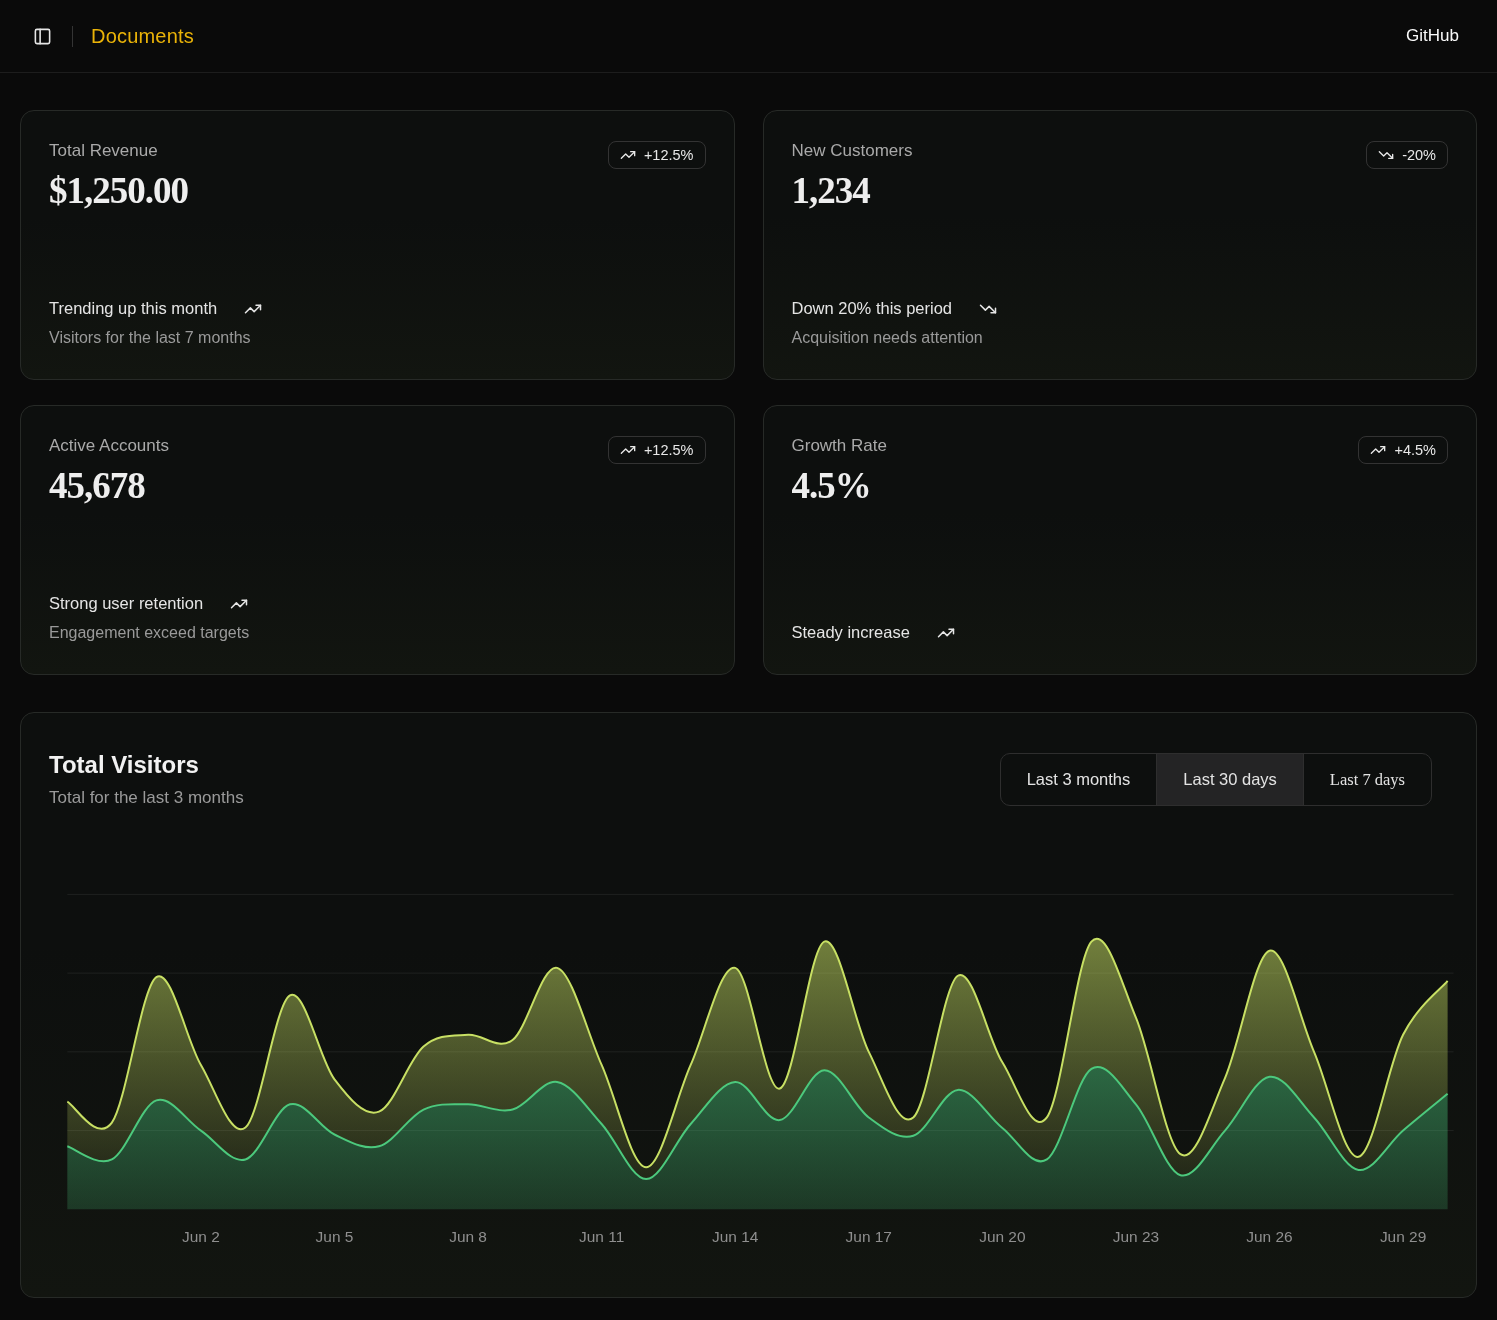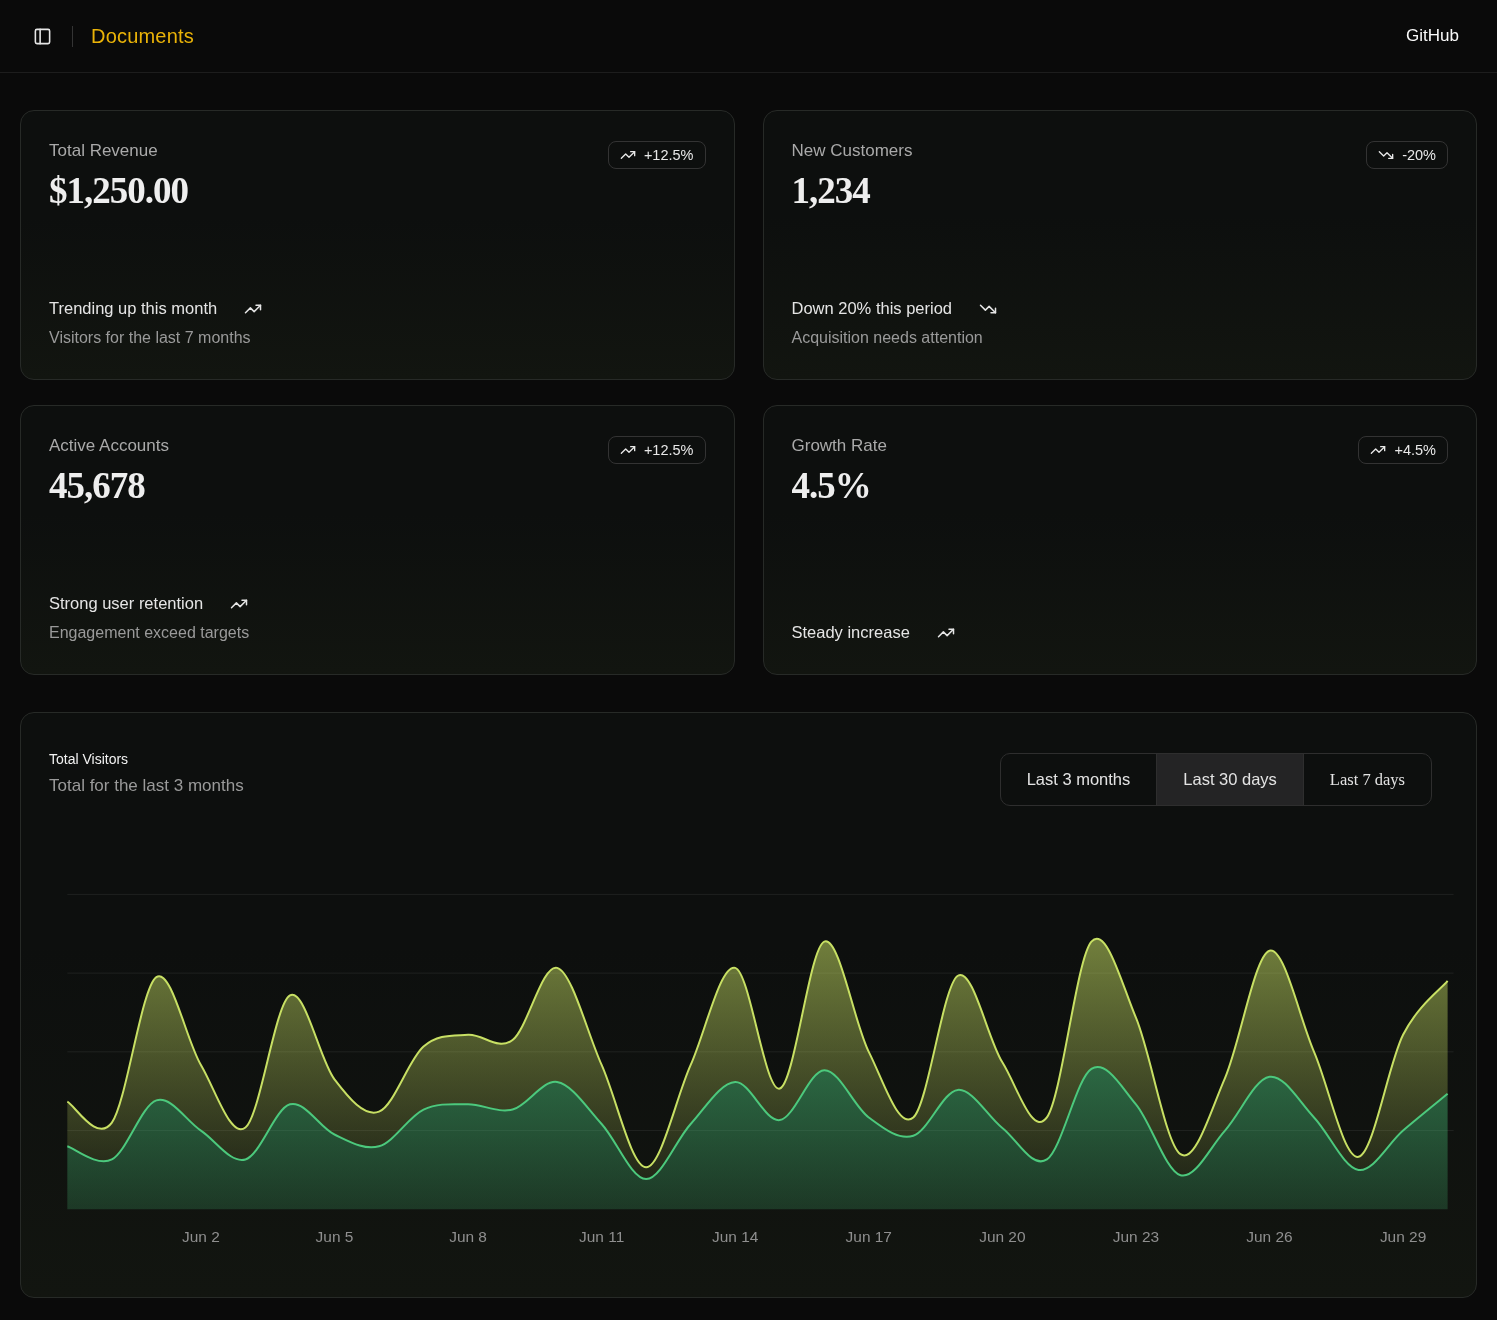--- a/index.html
+++ b/index.html
@@ -30,21 +30,21 @@
   .down .ic-down { display:inline; }
   .stat-value { font-size:37px; font-weight:600; letter-spacing:-1px; color:#eeeeee;font-family:Liberation Serif, serif; }
   .stat-footer { margin-top:auto; }
   .stat-foot-title { display:flex; align-items:center; gap:27px; font-size:16.5px; font-weight:500; color:#e5e5e5; }
   .stat-foot-title .trend-ic { width:18px; height:18px; stroke:#e5e5e5; }
   .stat-foot-desc { margin-top:11px; font-size:16px; color:#9a9a9a; }
 
   
   .chart-card { margin-top:37px; height:586px; position:relative; overflow:hidden; }
   .chart-head { padding:38px 28px 0; }
-  .chart-title { font-size:14px; font-weight:400; color:#f2f2f2; }
+  .chart-title { font-size:24px; font-weight:700; color:#f2f2f2; }
   .chart-subtitle { margin-top:9px; font-size:17px; color:#9a9a9a; }
   .range-group { position:absolute; top:40px; right:44px; display:flex; z-index:2; }
   .range-btn { height:53px; padding:0 26px; font-size:16.5px; font-family:inherit; color:#e3e3e3; background:transparent; border:1px solid #2e2e2e; margin-left:-1px; cursor:pointer; }
   .range-btn:first-child { border-radius:10px 0 0 10px; margin-left:0; }
   .range-btn:last-child { border-radius:0 10px 10px 0;font-family:Liberation Serif, serif; }
   .range-btn.active { background:#242425; }
   .chart-svg { position:absolute; left:0; top:0; width:100%; height:100%; }
 </style>
 </head>
 <body>

